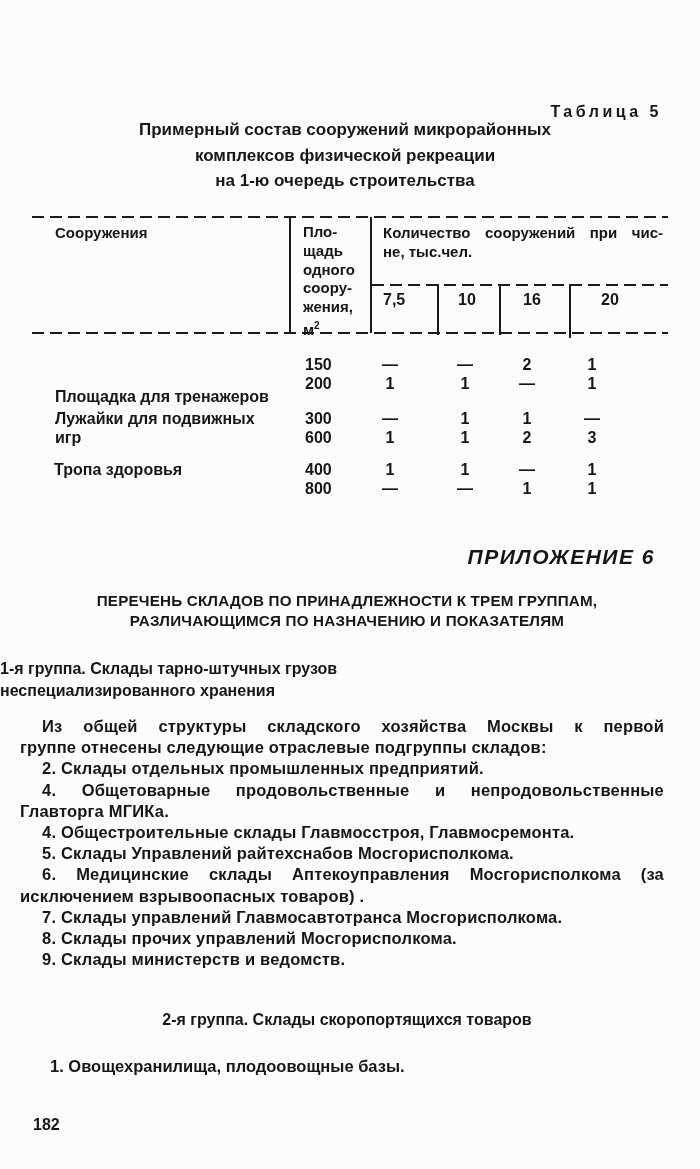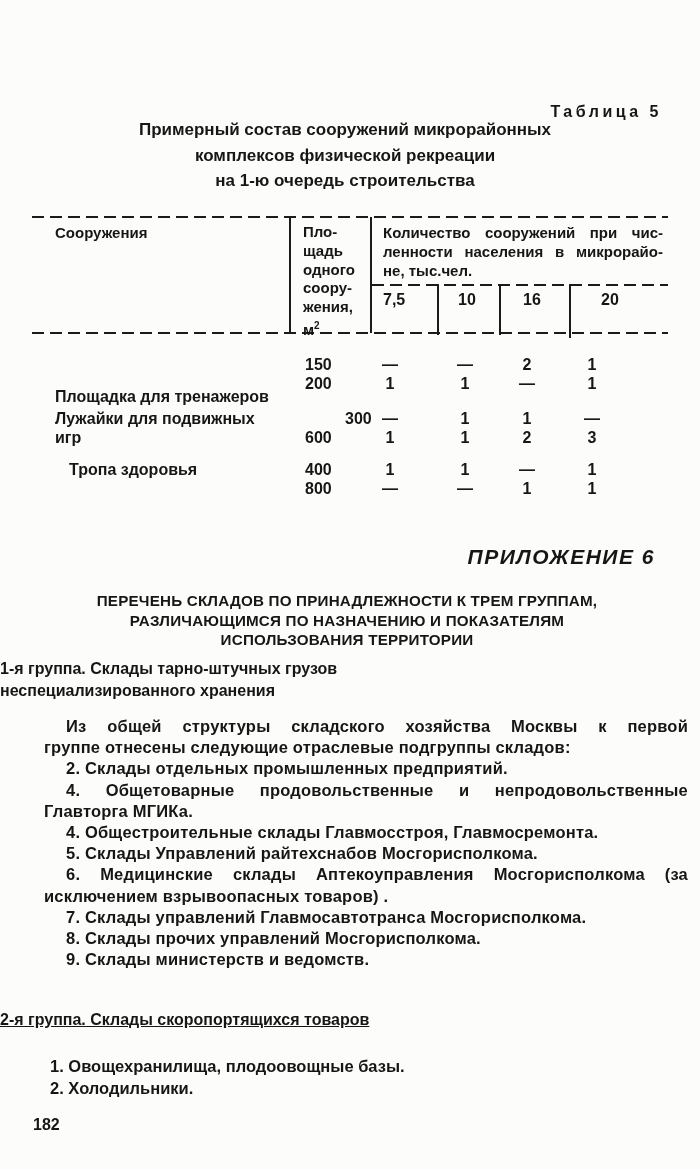--- a/index.html
+++ b/index.html
@@ -16,24 +16,24 @@
   .th{font-size:15px; line-height:18.8px;}
   .jl{text-align:justify; text-align-last:justify;}
   .sup{font-size:10px; vertical-align:super;}
   .trow{left:0; width:700px; height:20px; font-size:16px;}
   .trow span{position:absolute; white-space:nowrap;}
   .cv{transform:translateX(-50%);}
   .sub{font-size:16px;}
   .app-label{top:545px; right:45px; font-style:italic; font-size:21px; letter-spacing:1.5px; white-space:nowrap;}
   .app-title{top:591px; left:0; width:694px; text-align:center; font-size:15.2px; line-height:19.5px; letter-spacing:0.2px;}
   .grp-title{top:658px; left:0; width:694px; font-size:16px; line-height:21.5px;}
-  .body-text{top:716px; left:44px; width:644px; font-size:16.5px; line-height:21.2px; letter-spacing:0.2px;}
+  .body-text{top:716px; left:20px; width:644px; font-size:16.5px; line-height:21.2px; letter-spacing:0.2px;}
   .body-text .ind{text-indent:22px;}
   .body-text .jst{text-align:justify; text-align-last:justify;}
-  .grp2-title{top:1011px; left:0; width:694px; font-size:16px;text-decoration:underline;}
+  .grp2-title{top:1011px; left:0; width:694px; text-align:center; font-size:16px;}
   .grp2-items{top:1055px; left:50px; font-size:16.5px; line-height:22.2px;}
   .page-num{top:1116px; left:33px; font-size:16px;}
 </style>
 </head>
 <body>
 
 <div class="page">
 
   <div class="abs tbl-label">Таблица 5</div>
   <div class="abs doc-title">
@@ -55,21 +55,20 @@
   <div class="abs th" style="left:303px; top:223px; width:64px;">
     <div>Пло-</div>
     <div>щадь</div>
     <div>одного</div>
     <div>соору-</div>
     <div>жения,</div>
     <div><span>м</span><span class="sup">2</span></div>
   </div>
   <div class="abs th" style="left:383px; top:224px; width:280px;">
     <div class="jl">Количество сооружений при чис-</div>
-    <div class="jl">ленности населения в микрорайо-</div>
     <div>не, тыс.чел.</div>
   </div>
   <div class="abs sub" style="left:383px; top:291px;">7,5</div>
   <div class="abs sub cv" style="left:467px; top:291px;">10</div>
   <div class="abs sub cv" style="left:532px; top:291px;">16</div>
   <div class="abs sub cv" style="left:610px; top:291px;">20</div>
 
   <div class="abs trow" style="top:356px;">
     <span style="left:55px;margin-top:32px;">Площадка для тренажеров</span>
     <span style="left:305px;">150</span>
@@ -81,56 +80,55 @@
   <div class="abs trow" style="top:375px;text-decoration:underline;">
     <span style="left:305px;">200</span>
     <span class="cv" style="left:390px;">1</span>
     <span class="cv" style="left:465px;">1</span>
     <span class="cv" style="left:527px;">—</span>
     <span class="cv" style="left:592px;">1</span>
   </div>
 
   <div class="abs trow" style="top:410px;text-align:right;">
     <span style="left:55px;">Лужайки для подвижных</span>
-    <span style="left:305px;margin-left:40px;">300</span>
+    <span style="left:305px;">300</span>
     <span class="cv" style="left:390px;">—</span>
     <span class="cv" style="left:465px;">1</span>
     <span class="cv" style="left:527px;">1</span>
     <span class="cv" style="left:592px;">—</span>
   </div>
   <div class="abs trow" style="top:429px;">
     <span style="left:55px;">игр</span>
     <span style="left:305px;">600</span>
     <span class="cv" style="left:390px;">1</span>
     <span class="cv" style="left:465px;">1</span>
     <span class="cv" style="left:527px;">2</span>
     <span class="cv" style="left:592px;">3</span>
   </div>
 
   <div class="abs trow" style="top:461px;">
-    <span style="left:69px;">Тропа здоровья</span>
+    <span style="left:54px;">Тропа здоровья</span>
     <span style="left:305px;">400</span>
     <span class="cv" style="left:390px;">1</span>
     <span class="cv" style="left:465px;">1</span>
     <span class="cv" style="left:527px;">—</span>
     <span class="cv" style="left:592px;">1</span>
   </div>
   <div class="abs trow" style="top:480px;">
     <span style="left:305px;">800</span>
     <span class="cv" style="left:390px;">—</span>
     <span class="cv" style="left:465px;">—</span>
     <span class="cv" style="left:527px;">1</span>
     <span class="cv" style="left:592px;">1</span>
   </div>
 
   <div class="abs app-label">ПРИЛОЖЕНИЕ 6</div>
   <div class="abs app-title">
     <div>ПЕРЕЧЕНЬ СКЛАДОВ ПО ПРИНАДЛЕЖНОСТИ К ТРЕМ ГРУППАМ,</div>
     <div>РАЗЛИЧАЮЩИМСЯ ПО НАЗНАЧЕНИЮ И ПОКАЗАТЕЛЯМ</div>
-    <div>ИСПОЛЬЗОВАНИЯ ТЕРРИТОРИИ</div>
   </div>
   <div class="abs grp-title">
     <div>1-я группа. Склады тарно-штучных грузов</div>
     <div>неспециализированного хранения</div>
   </div>
 
   <div class="abs body-text">
     <div class="ind jst">Из общей структуры складского хозяйства Москвы к первой</div>
     <div>группе отнесены следующие отраслевые подгруппы складов:</div>
     <div class="ind">2. Склады отдельных промышленных предприятий.</div>
@@ -141,17 +139,16 @@
     <div class="ind jst">6. Медицинские склады Аптекоуправления Мосгорисполкома (за</div>
     <div>исключением взрывоопасных товаров) .</div>
     <div class="ind">7. Склады управлений Главмосавтотранса Мосгорисполкома.</div>
     <div class="ind">8. Склады прочих управлений Мосгорисполкома.</div>
     <div class="ind">9. Склады министерств и ведомств.</div>
   </div>
 
   <div class="abs grp2-title">2-я группа. Склады скоропортящихся товаров</div>
   <div class="abs grp2-items">
     <div>1. Овощехранилища, плодоовощные базы.</div>
-    <div>2. Холодильники.</div>
   </div>
 
   <div class="abs page-num">182</div>
 </div>
 
 </body></html>

